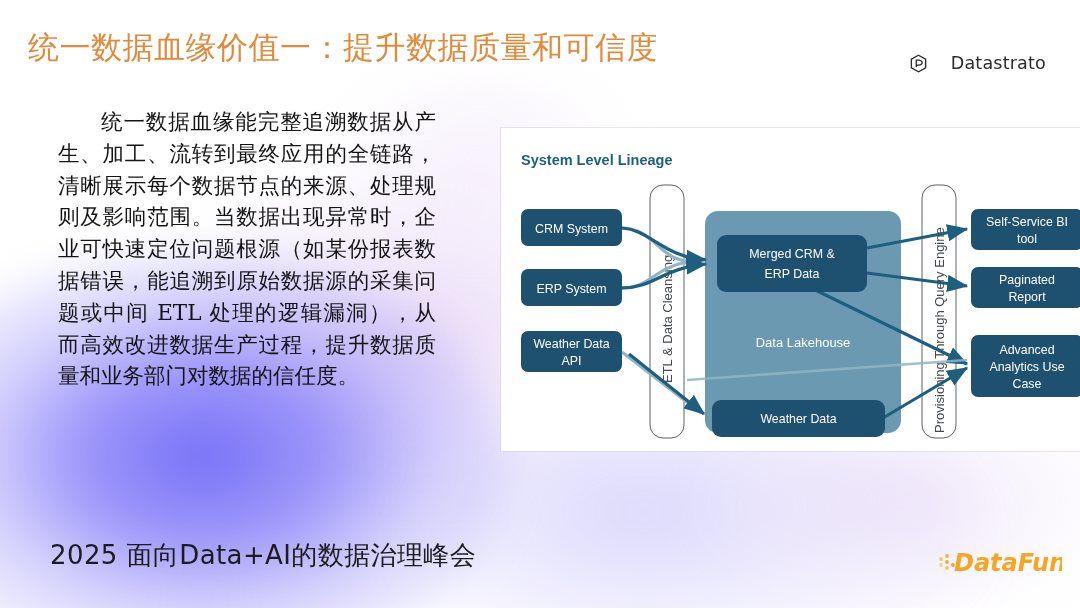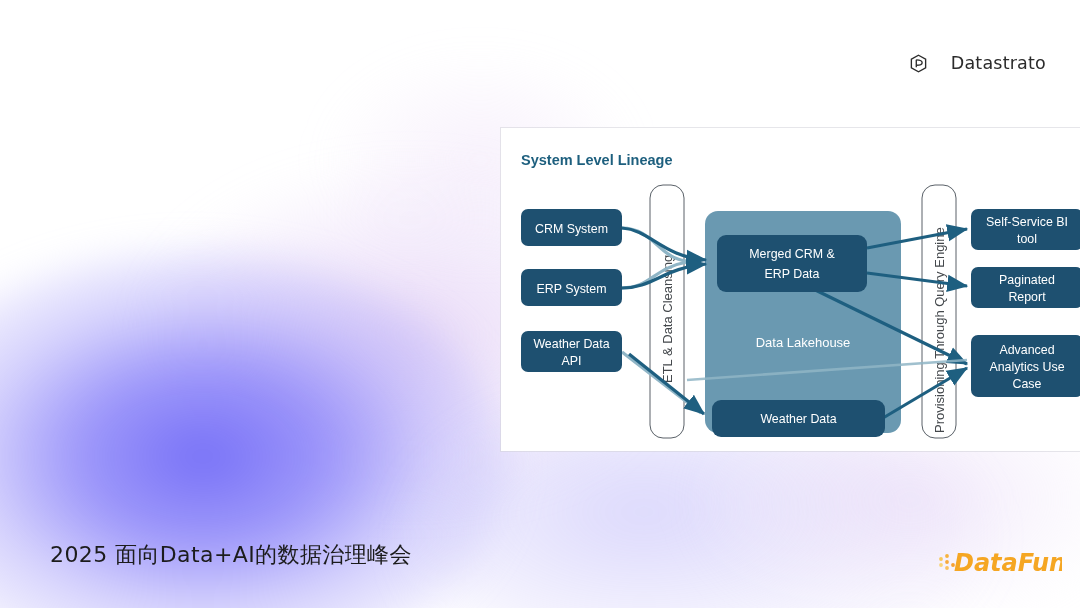--- a/index.html
+++ b/index.html
@@ -143,21 +143,21 @@
     text-indent: 2em;
     text-align: justify;
     text-justify: inter-character;
   }
 
   
   .footer-title {
     position: absolute;
     left: 50px;
     top: 538px;
-    font-size: 22px;
+    font-size: 26px;
     line-height: 34px;
     color: #1c1c1c;
     font-family: "DejaVu Sans", "Liberation Sans", sans-serif;
     letter-spacing: 0.4px;
     white-space: nowrap;
   }
 
   .brand-datafun {
     position: absolute;
     right: 18px;
@@ -212,30 +212,32 @@
 <div class="slide">
 
   <div class="bg-layer">
     <div class="blob-e"></div>
     <div class="blob-b"></div>
     <div class="blob-a"></div>
     <div class="blob-c"></div>
     <div class="blob-d"></div>
   </div>
 
+  <div class="slide-title">统一数据血缘价值一：提升数据质量和可信度</div>
 
   <div class="brand-datastrato">
     <svg class="ds-mark" viewBox="0 0 24 24">
       <path d="M12 1.6 L21 6.6 L21 17.4 L12 22.4 L3 17.4 L3 6.6 Z" fill="none" stroke="#2b2b2b" stroke-width="1.7"></path>
       <path d="M9.2 7.4 L9.2 16.6" fill="none" stroke="#2b2b2b" stroke-width="1.7"></path>
       <path d="M9.2 7.4 C14.6 7.4 16.6 9.2 16.6 11.0 C16.6 12.8 14.6 14.2 9.2 14.2" fill="none" stroke="#2b2b2b" stroke-width="1.7"></path>
     </svg>
     <span class="ds-text">Datastrato</span>
   </div>
 
+  <div class="body-text">统一数据血缘能完整追溯数据从产生、加工、流转到最终应用的全链路，清晰展示每个数据节点的来源、处理规则及影响范围。当数据出现异常时，企业可快速定位问题根源（如某份报表数据错误，能追溯到原始数据源的采集问题或中间 ETL 处理的逻辑漏洞），从而高效改进数据生产过程，提升数据质量和业务部门对数据的信任度。</div>
 
   <div class="diagram-panel">
     <svg viewBox="0 0 602 323" xmlns="http://www.w3.org/2000/svg">
       <defs>
         <marker id="ah-dark" markerWidth="7" markerHeight="7" refX="6.2" refY="3.2" orient="auto" markerUnits="strokeWidth">
           <path d="M0,0.5 L6.6,3.2 L0,5.9 z" fill="#1e5f80"></path>
         </marker>
         <marker id="ah-light" markerWidth="7" markerHeight="7" refX="6.2" refY="3.2" orient="auto" markerUnits="strokeWidth">
           <path d="M0,0.5 L6.6,3.2 L0,5.9 z" fill="#8fb5c6"></path>
         </marker>

